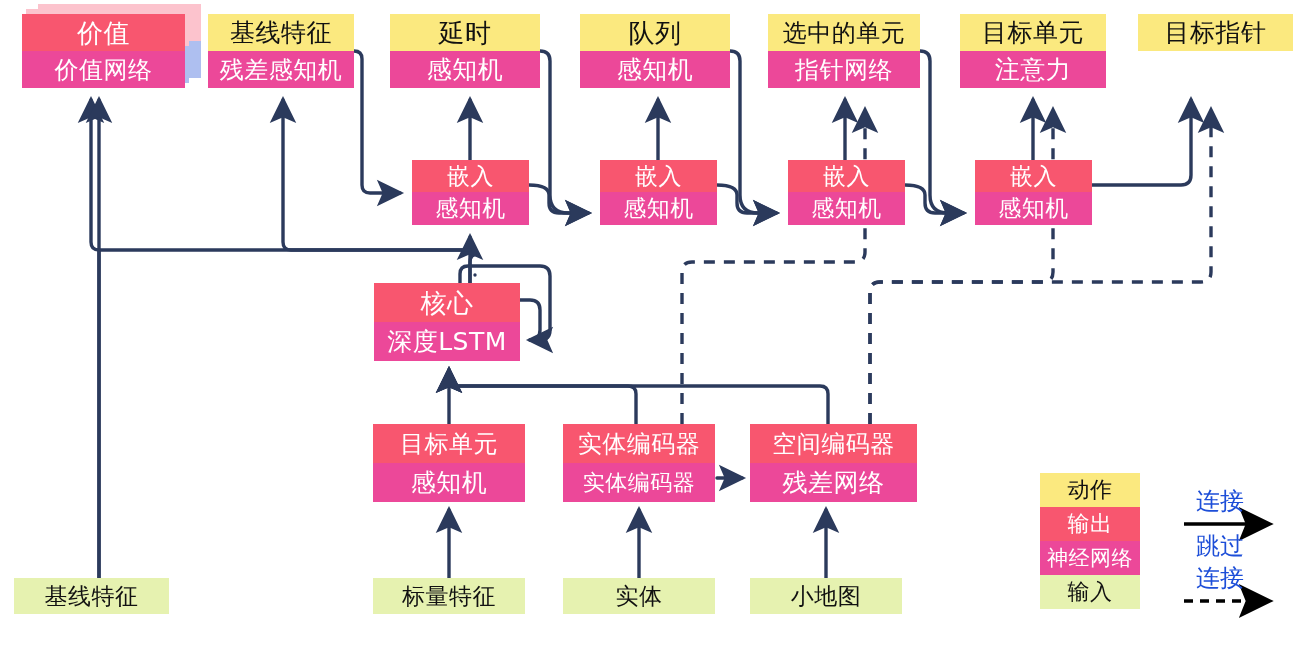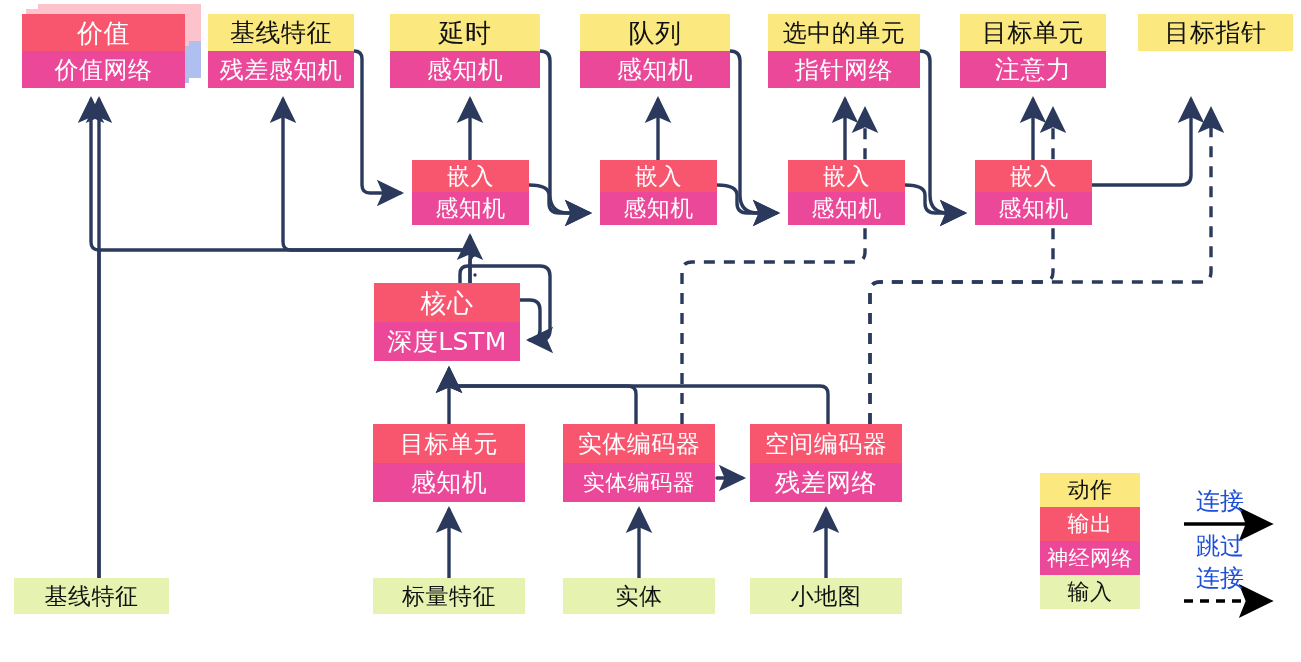--- a/index.html
+++ b/index.html
@@ -201,21 +201,21 @@
   <div class="node" style="left:373px; top:424px; width:152px; height:78px;">
     <div class="band band-output" style="height:39px; font-size:24px;">目标单元</div>
     <div class="band band-net" style="height:39px; font-size:25px;">感知机</div>
   </div>
 
   <div class="node" style="left:563px; top:424px; width:152px; height:78px;">
     <div class="band band-output" style="height:39px; font-size:24px;">实体编码器</div>
     <div class="band band-net" style="height:39px; font-size:22px;">实体编码器</div>
   </div>
 
-  <div class="node" style="left:750px; top:424px; width:152px; height:78px;">
+  <div class="node" style="left:750px; top:424px; width:167px; height:78px;">
     <div class="band band-output" style="height:39px; font-size:24px;">空间编码器</div>
     <div class="band band-net" style="height:39px; font-size:25px;">残差网络</div>
   </div>
 
   <div class="node" style="left:14px; top:578px; width:155px; height:52px;">
     <div class="band band-input" style="height:36px; font-size:23px;">基线特征</div>
   </div>
 
   <div class="node" style="left:373px; top:578px; width:152px; height:36px;">
     <div class="band band-input" style="height:36px; font-size:23px;">标量特征</div>

